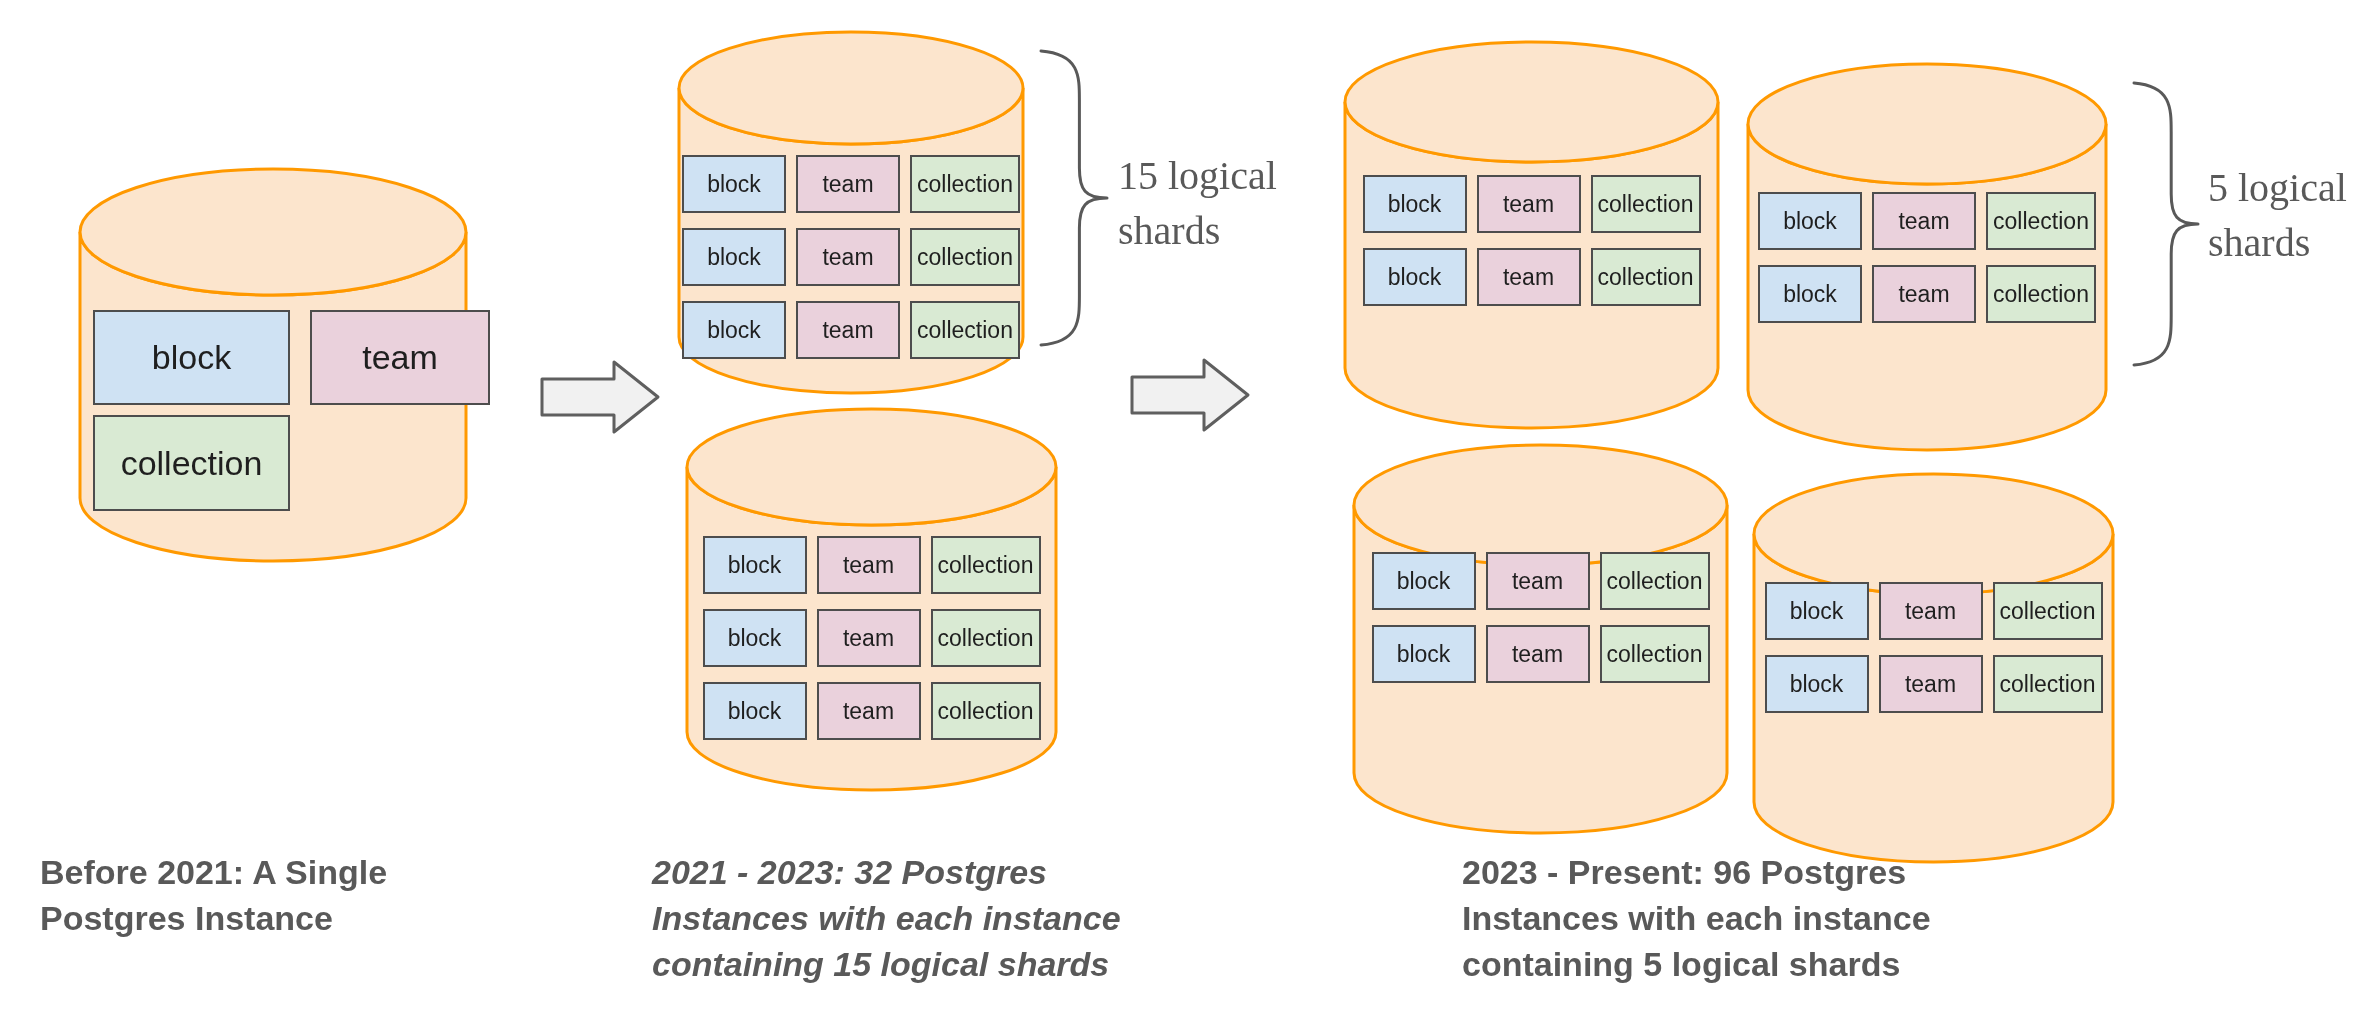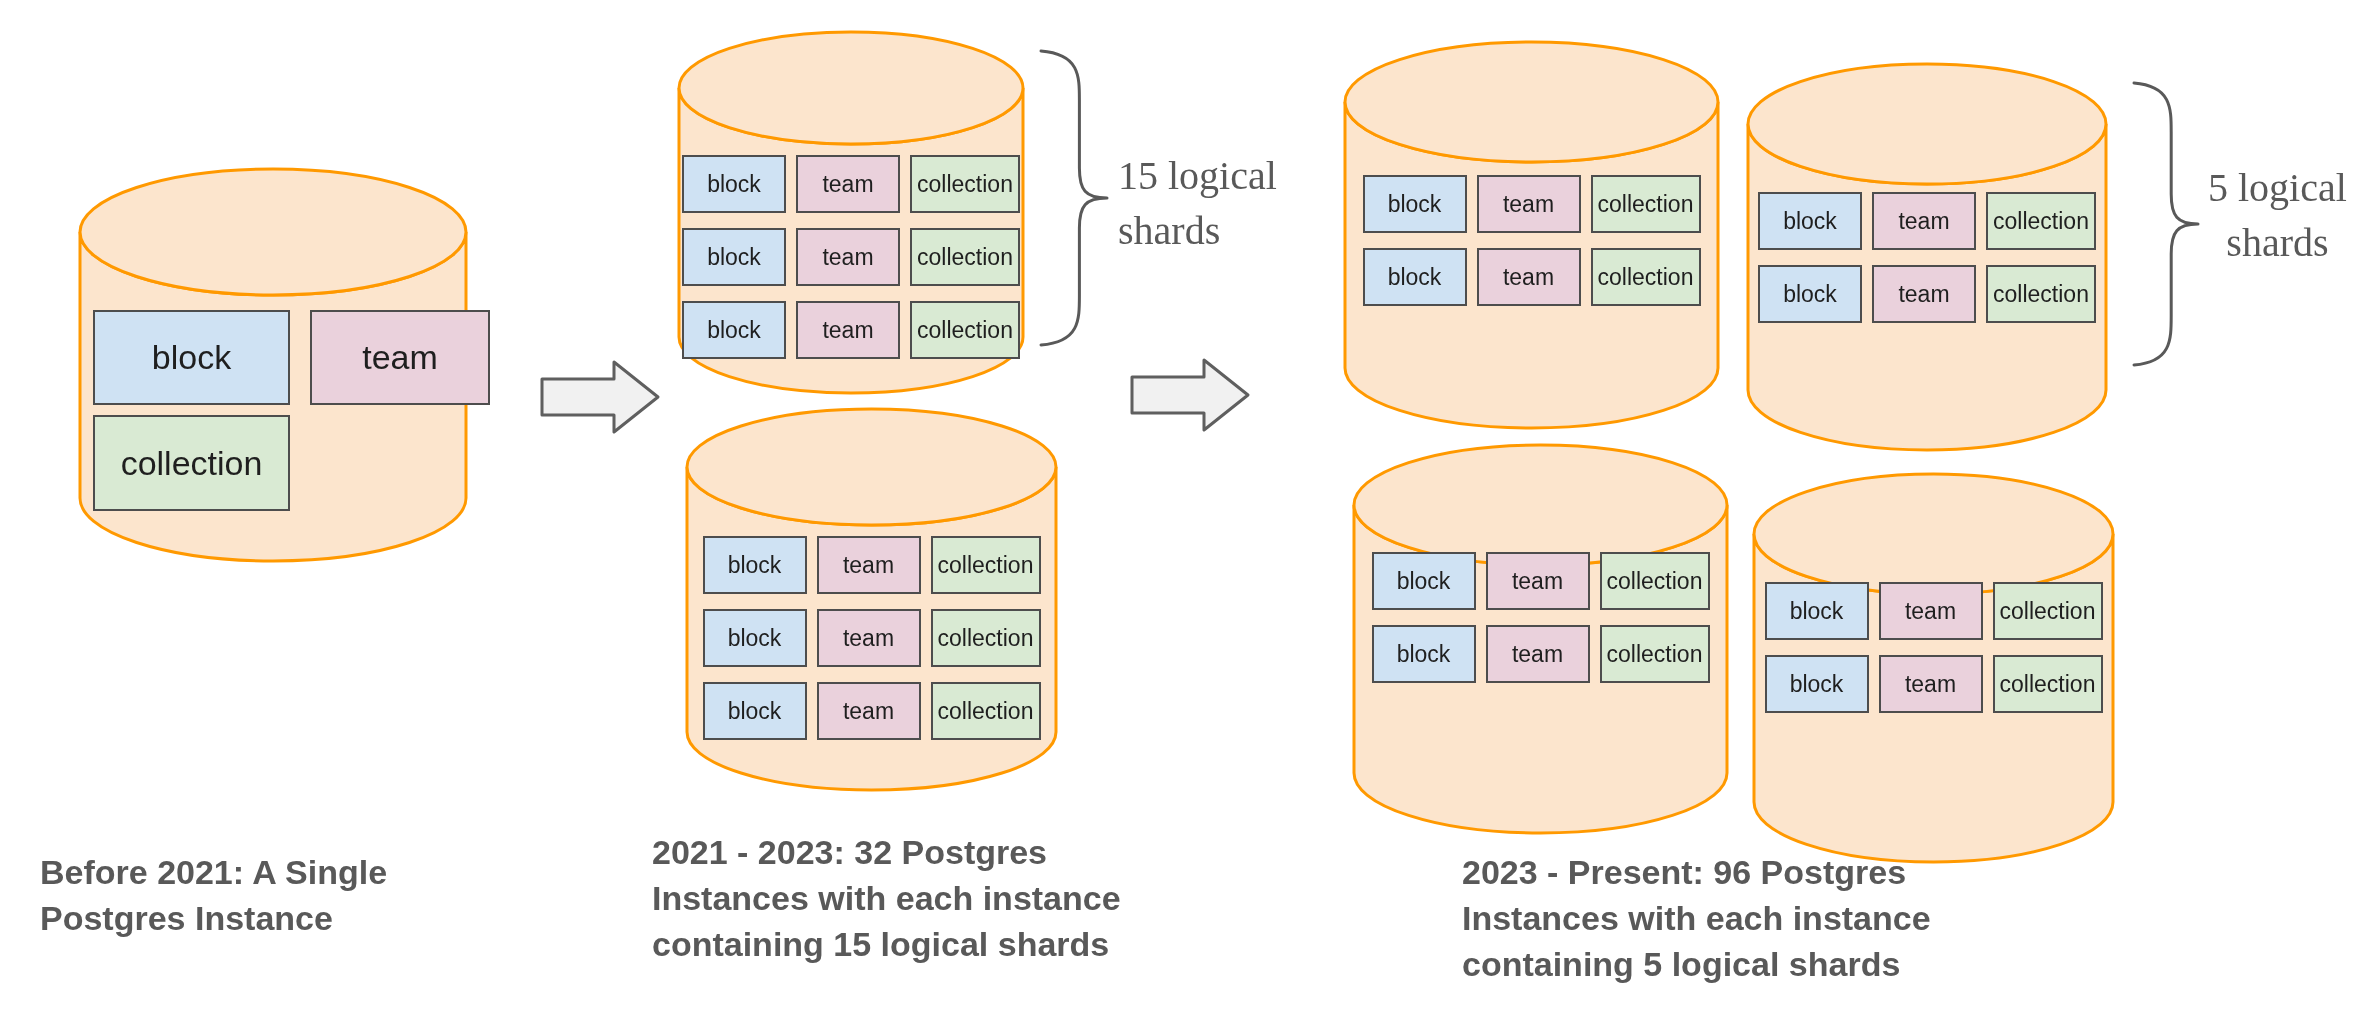--- a/index.html
+++ b/index.html
@@ -47,28 +47,28 @@
   .brace{position:absolute;}
   #brace0{left:1035px;top:48px;width:74px;height:300px;}
   #brace1{left:2128px;top:80px;width:72px;height:288px;}
 
   .shard-label{
     position:absolute;font-size:40px;line-height:1.38;color:var(--caption);
     white-space:pre-line;
     font-family:Liberation Serif, serif;
   }
   #blabel0{left:1118px;top:148px;}
-  #blabel1{left:2208px;top:160px;text-align:center;}
+  #blabel1{left:2208px;top:160px;}
 
   .caption{
     position:absolute;font-size:34px;font-weight:bold;line-height:1.35;
     color:var(--caption);white-space:pre-line;
   }
   #cap0{left:40px;top:850px;width:440px;}
-  #cap1{left:652px;top:830px;width:540px;}
+  #cap1{left:652px;top:850px;width:540px;font-style:italic;}
   #cap2{left:1462px;top:850px;width:540px;}
 </style>
 </head>
 <body>
 
 <div id="canvas">
 
   <div class="cyl" id="cy00">
       <svg class="cylsvg" width="390" height="396" viewBox="0 0 390 396">
       <path d="M2,65 L2,331 A193,63 0 0 0 388,331 L388,65 A193,63 0 0 1 2,65 Z" fill="var(--cyl-fill)" stroke="var(--cyl-stroke)" stroke-width="3"></path>

